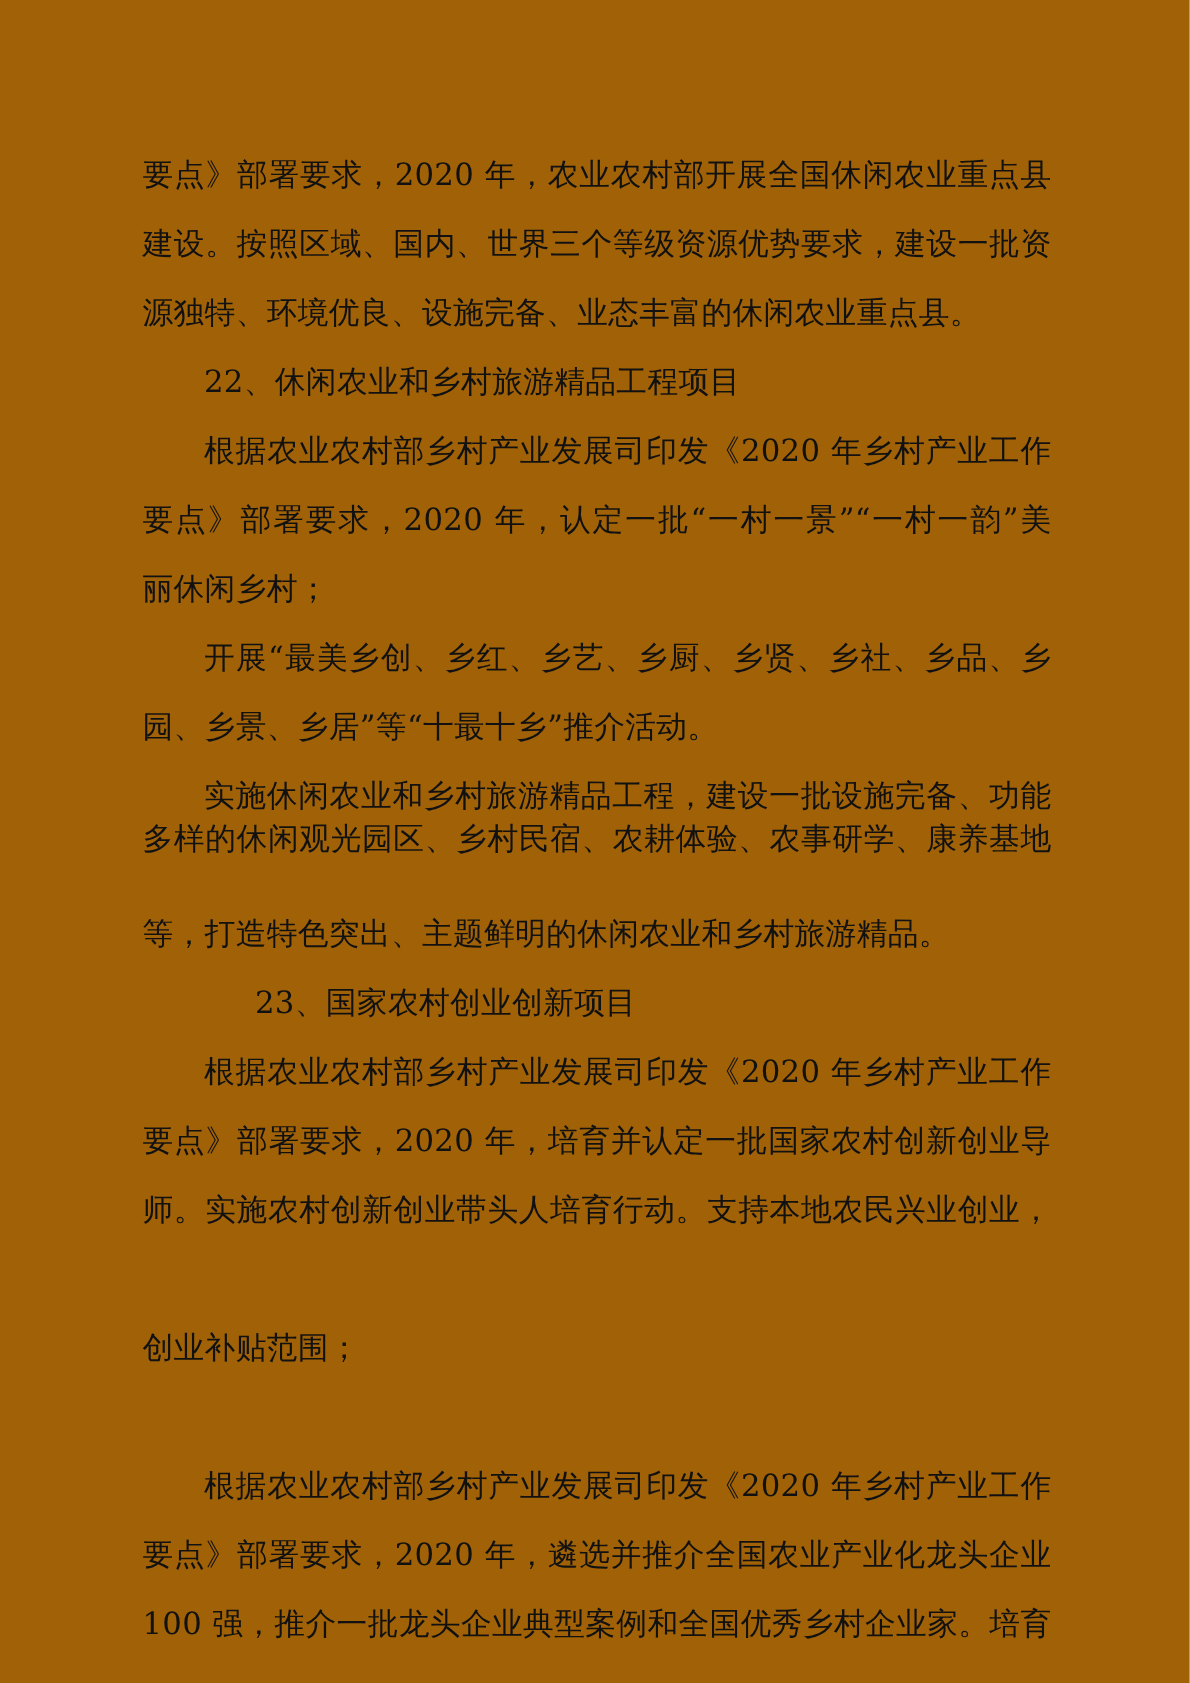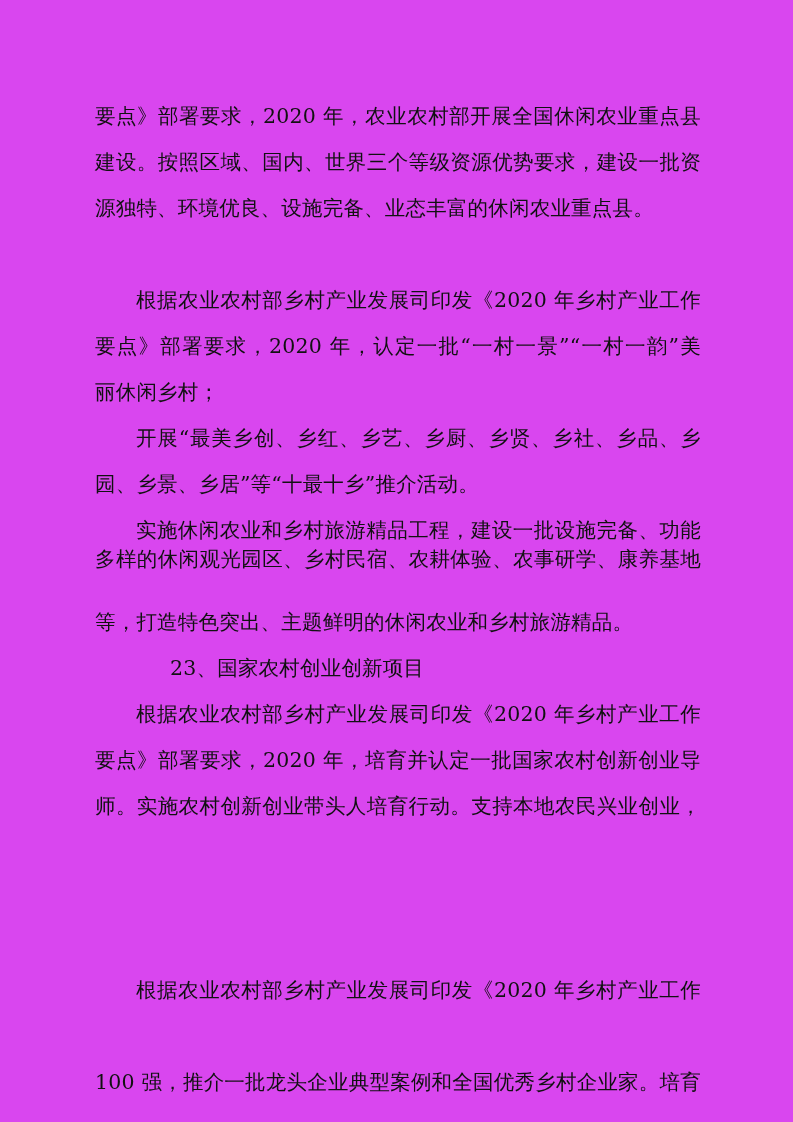--- a/index.html
+++ b/index.html
@@ -1,38 +1,41 @@
 <!DOCTYPE html>
 <html><head>
 <meta charset="utf-8">
 <style>
   html, body { margin:0; padding:0; background:#ffffff; }
   body { width:793px; height:1122px; position:relative; overflow:hidden;
          font-family:"DejaVu Serif","Liberation Serif",serif; color:#111; }
-  .page { position:absolute; left:0; top:0; width:793px; height:1122px; background:#d946ef; }
+  .page { position:absolute; left:0; top:0; width:793px; height:1122px; background:#a16207; }
   .line { position:absolute; left:95px; width:606px; height:30px; line-height:30px;
           font-size:20.5px; white-space:nowrap; letter-spacing:0.2px; }
   .justify { text-align:justify; text-align-last:justify; }
   .indent1 { left:136px; width:565px; }
   .indent2 { left:143px; width:558px;margin-left:27px; }
 </style>
 </head>
 <body>
 
 <div class="page">
   <div class="line justify" style="top:101px">要点》部署要求，2020 年，农业农村部开展全国休闲农业重点县</div>
   <div class="line justify" style="top:147px">建设。按照区域、国内、世界三个等级资源优势要求，建设一批资</div>
   <div class="line" style="top:193px">源独特、环境优良、设施完备、业态丰富的休闲农业重点县。</div>
+  <div class="line indent1" style="top:239px">22、休闲农业和乡村旅游精品工程项目</div>
   <div class="line justify indent1" style="top:285px">根据农业农村部乡村产业发展司印发《2020 年乡村产业工作</div>
   <div class="line justify" style="top:331px">要点》部署要求，2020 年，认定一批“一村一景”“一村一韵”美</div>
   <div class="line" style="top:377px">丽休闲乡村；</div>
   <div class="line justify indent1" style="top:423px">开展“最美乡创、乡红、乡艺、乡厨、乡贤、乡社、乡品、乡</div>
   <div class="line" style="top:469px">园、乡景、乡居”等“十最十乡”推介活动。</div>
   <div class="line justify indent1" style="top:515px">实施休闲农业和乡村旅游精品工程，建设一批设施完备、功能</div>
   <div class="line justify" style="top:544px">多样的休闲观光园区、乡村民宿、农耕体验、农事研学、康养基地</div>
   <div class="line" style="top:607px">等，打造特色突出、主题鲜明的休闲农业和乡村旅游精品。</div>
   <div class="line indent2" style="top:653px">23、国家农村创业创新项目</div>
   <div class="line justify indent1" style="top:699px">根据农业农村部乡村产业发展司印发《2020 年乡村产业工作</div>
   <div class="line justify" style="top:745px">要点》部署要求，2020 年，培育并认定一批国家农村创新创业导</div>
   <div class="line justify" style="top:791px">师。实施农村创新创业带头人培育行动。支持本地农民兴业创业，</div>
+  <div class="line" style="top:883px">创业补贴范围；</div>
   <div class="line justify indent1" style="top:975px">根据农业农村部乡村产业发展司印发《2020 年乡村产业工作</div>
+  <div class="line justify" style="top:1021px">要点》部署要求，2020 年，遴选并推介全国农业产业化龙头企业</div>
   <div class="line justify" style="top:1067px">100 强，推介一批龙头企业典型案例和全国优秀乡村企业家。培育</div>
 </div>
 
 </body></html>

